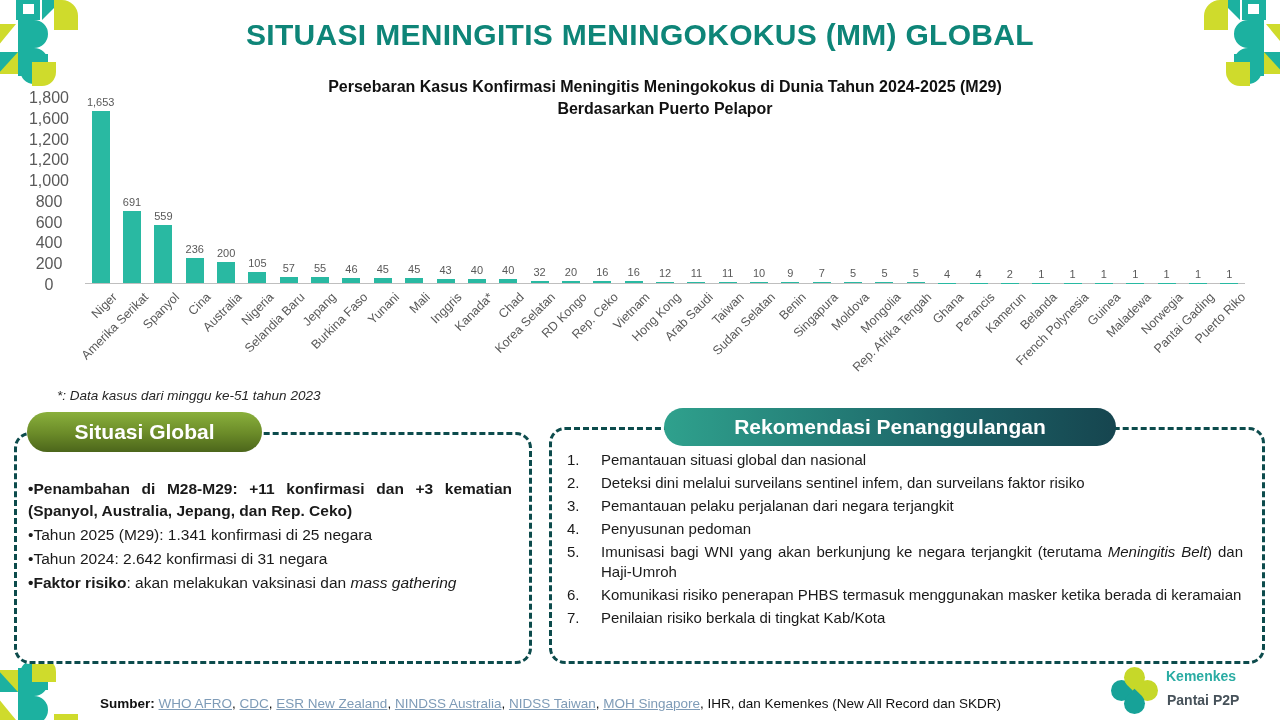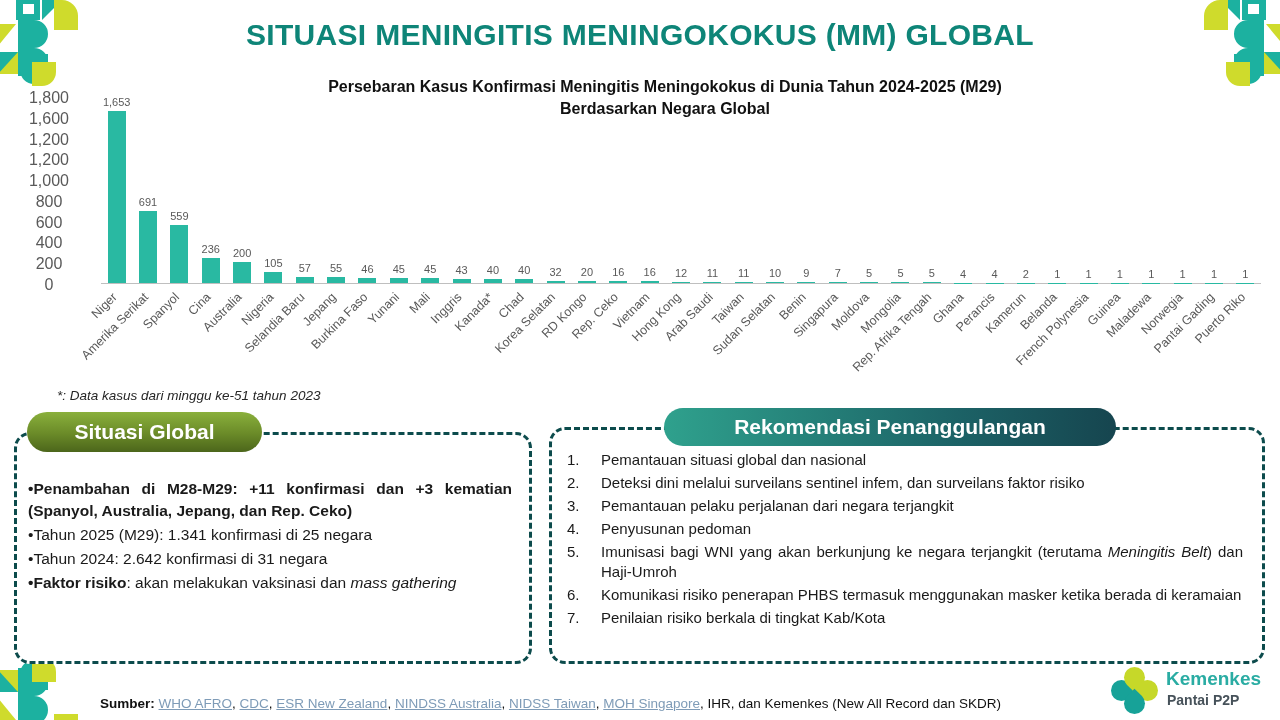--- a/index.html
+++ b/index.html
@@ -16,21 +16,21 @@
   #main-title{
     position:absolute;top:18px;left:0;width:1280px;text-align:center;
     font-size:30px;font-weight:bold;color:#0E8578;letter-spacing:.3px;
   }
   #chart-title{
     position:absolute;top:76px;left:120px;width:1090px;text-align:center;
     font-size:16px;font-weight:bold;line-height:22px;color:#111;
   }
   
   #chart{position:absolute;left:35px;top:88px;width:1210px;height:300px;}
-  #plot{position:absolute;left:50px;top:8px;width:1160px;height:187px;border-bottom:1px solid #bfbfbf;margin-left:16px;}
+  #plot{position:absolute;left:50px;top:8px;width:1160px;height:187px;border-bottom:1px solid #bfbfbf;}
   .ytick{position:absolute;right:1166px;width:60px;text-align:center;font-size:16px;color:#595959;}
   .bar{position:absolute;background:#29B9A2;}
   .bar-val{position:absolute;width:44px;text-align:center;font-size:11px;color:#595959;}
   .xlab{
     position:absolute;top:202px;font-size:12.5px;color:#595959;white-space:nowrap;
     transform:rotate(-45deg);transform-origin:100% 0;
   }
   #footnote{position:absolute;left:57px;top:388px;font-size:13.5px;font-style:italic;color:#262626;}
   
   .panel{position:absolute;border:3px dashed #0C4B4C;border-radius:16px;background:#fff;}
@@ -56,21 +56,21 @@
   #footer-sources{position:absolute;left:100px;top:696px;font-size:13.5px;color:#111;white-space:nowrap;}
   #footer-sources .lbl{font-weight:bold;}
   #footer-sources a{color:#7E9BB7;text-decoration:underline;cursor:pointer;}
   #kemenkes{position:absolute;right:-8px;top:664px;width:178px;height:52px;}
   .flower{position:absolute;left:0;top:2px;width:48px;height:48px;}
   .petal{position:absolute;width:21px;height:21px;border-radius:50% 0 50% 50%;}
   .petal.p-left{left:1px;top:14px;transform:rotate(45deg);background:#17A298;}
   .petal.p-top{left:14px;top:1px;transform:rotate(135deg);background:#C6D829;}
   .petal.p-right{left:27px;top:14px;transform:rotate(225deg);background:#C6D829;}
   .petal.p-bottom{left:14px;top:27px;transform:rotate(-45deg);background:#17A298;}
-  #kemenkes .wordmark{position:absolute;left:56px;top:4px;font-size:19px;font-weight:bold;color:#2AACA3;}
+  #kemenkes .wordmark{position:absolute;left:56px;top:4px;font-size:14px;font-weight:bold;color:#2AACA3;}
   #kemenkes .subtitle{position:absolute;left:57px;top:28px;font-size:14px;font-weight:bold;color:#47525A;}
 </style>
 </head>
 <body>
 
 <svg width="0" height="0" style="position:absolute">
   <defs>
     <symbol id="cl" viewBox="0 0 80 88">
       <rect x="18" y="0" width="24" height="22" fill="#1CB1A0"></rect>
       <rect x="25" y="6" width="11" height="10" fill="#ffffff"></rect>
@@ -93,21 +93,21 @@
     <use href="#cl"></use>
   </svg>
 <svg class="corner bl">
     <use href="#cl"></use>
   </svg>
 
 <div id="main-title">SITUASI MENINGITIS MENINGOKOKUS (MM) GLOBAL</div>
 
 <div id="chart-title">
   <div>Persebaran Kasus Konfirmasi Meningitis Meningokokus di Dunia Tahun 2024-2025 (M29)</div>
-  <div>Berdasarkan Negara Global</div>
+  <div>Berdasarkan Puerto Pelapor</div>
 </div>
 
 <div id="chart">
   <div id="yaxis">
       <span class="ytick" style="top: 1px; right: 1166px;">1,800</span>
       <span class="ytick" style="top: 21.7778px; right: 1166px;">1,600</span>
       <span class="ytick" style="top: 42.5556px; right: 1166px;">1,200</span>
       <span class="ytick" style="top: 63.3333px; right: 1166px;">1,200</span>
       <span class="ytick" style="top: 84.1111px; right: 1166px;">1,000</span>
       <span class="ytick" style="top: 104.889px; right: 1166px;">800</span>

